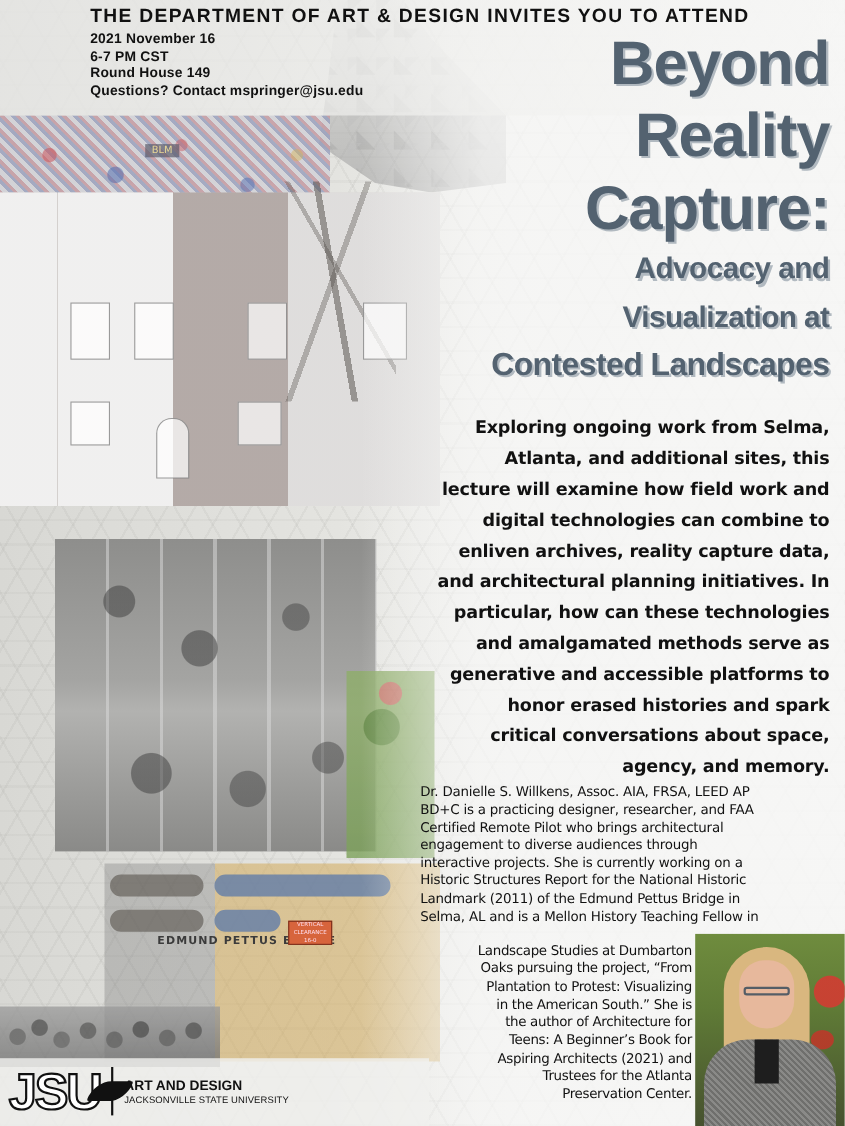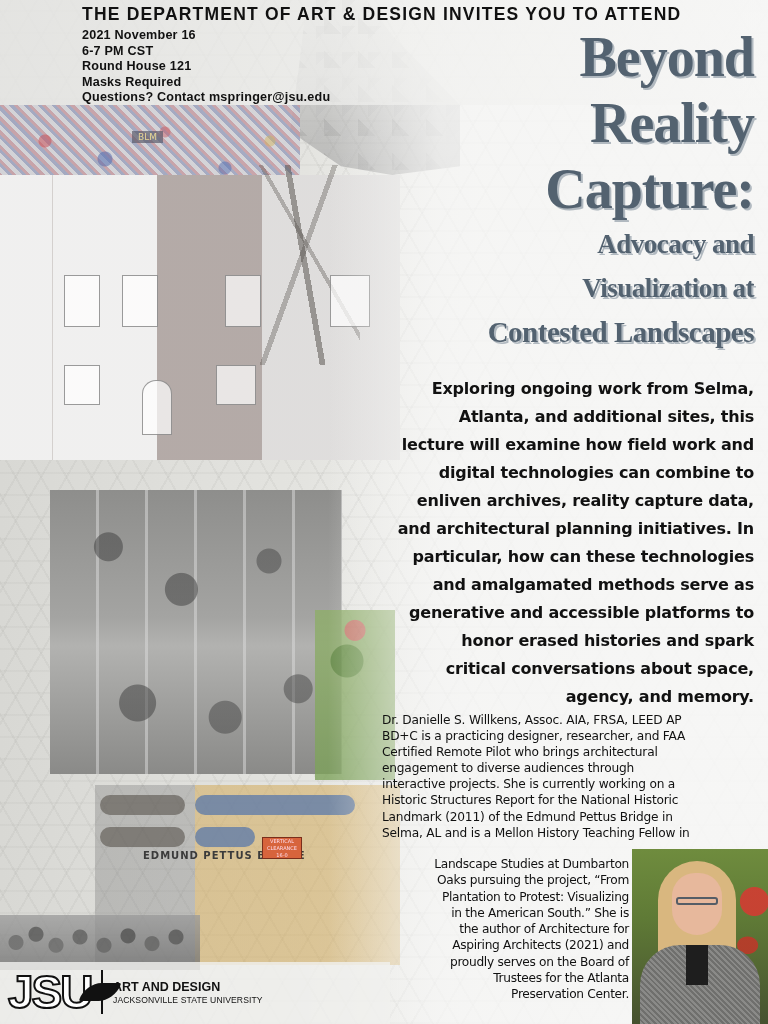--- a/index.html
+++ b/index.html
@@ -129,21 +129,21 @@
   }
   .details {
     position: absolute; left: 82px; top: 28px;
     font-family: "Liberation Sans", sans-serif; font-weight: bold; font-size: 12.6px;
     line-height: 15.5px; color: #111; letter-spacing: 0.2px;
   }
   .details div { white-space: nowrap; }
 
   .title {
     position: absolute; right: 14px; top: 24px; text-align: right;
-    font-family: Liberation Serif, serif; font-weight: bold; color: #536270;
+    font-family: Liberation Sans, sans-serif; font-weight: bold; color: #536270;
     text-shadow: 2px 2px 0 rgba(170,178,186,0.9);
   }
   .title .big { font-size: 56px; line-height: 66px; letter-spacing: -1px; display: block; }
   .title .sub { font-size: 27px; line-height: 44px; letter-spacing: -0.5px; display: block; }
   .title .sub.last { font-size: 29px; }
 
   .abstract {
     position: absolute; right: 14px; top: 375px; width: 380px; text-align: right;
     font-family: "DejaVu Sans", sans-serif; font-weight: bold; color: #111;
     font-size: 16px; line-height: 28px; letter-spacing: -0.2px;
@@ -240,22 +240,21 @@
   <div class="bg-crowd"></div>
   <div class="bg-whitewash"></div>
   <div class="bg-topbar"></div>
   <div class="bg-footer"></div>
 </div>
 
 <div class="invite">THE DEPARTMENT OF ART &amp; DESIGN INVITES YOU TO ATTEND</div>
 <div class="details">
   <div>2021 November 16</div>
   <div>6-7 PM CST</div>
-  <div>Round House 121</div>
-  <div>Masks Required</div>
+  <div>Round House 149</div>
   <div>Questions? Contact mspringer@jsu.edu</div>
 </div>
 
 <div class="title">
   <span class="big">Beyond</span>
   <span class="big">Reality</span>
   <span class="big">Capture:</span>
   <span class="sub">Advocacy and</span>
   <span class="sub">Visualization at</span>
   <span class="sub last">Contested Landscapes</span>
@@ -285,22 +284,22 @@
   <div>Historic Structures Report for the National Historic</div>
   <div>Landmark (2011) of the Edmund Pettus Bridge in</div>
   <div>Selma, AL and is a Mellon History Teaching Fellow in</div>
 </div>
 <div class="bio-wrap">
   <div>Landscape Studies at Dumbarton</div>
   <div>Oaks pursuing the project, “From</div>
   <div>Plantation to Protest: Visualizing</div>
   <div>in the American South.” She is</div>
   <div>the author of Architecture for</div>
+  <div>Teens: A Beginner’s Book for</div>
   <div>Aspiring Architects (2021) and</div>
-  <div>proudly serves on the Board of</div>
   <div>Trustees for the Atlanta</div>
   <div>Preservation Center.</div>
 </div>
 
 <div class="portrait">
   <div class="hair"></div>
   <div class="face"></div>
   <div class="glasses"></div>
   <div class="body"></div>
   <div class="collar"></div>

